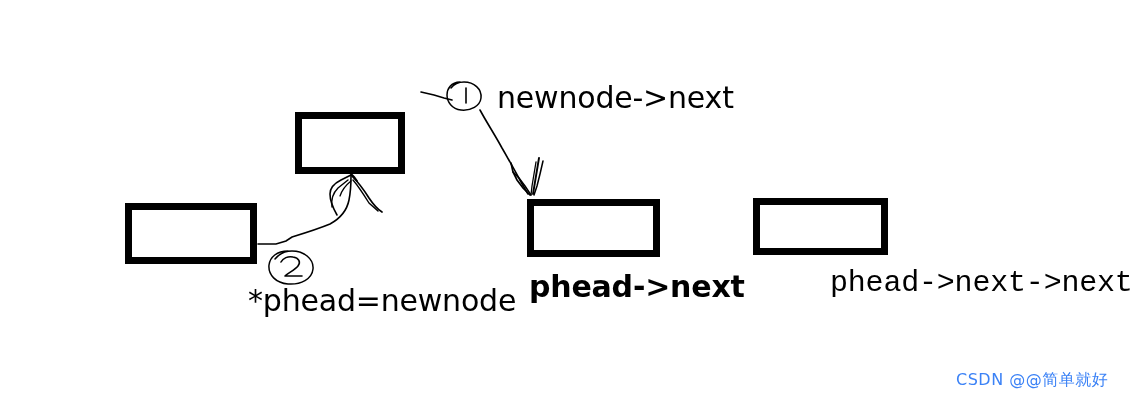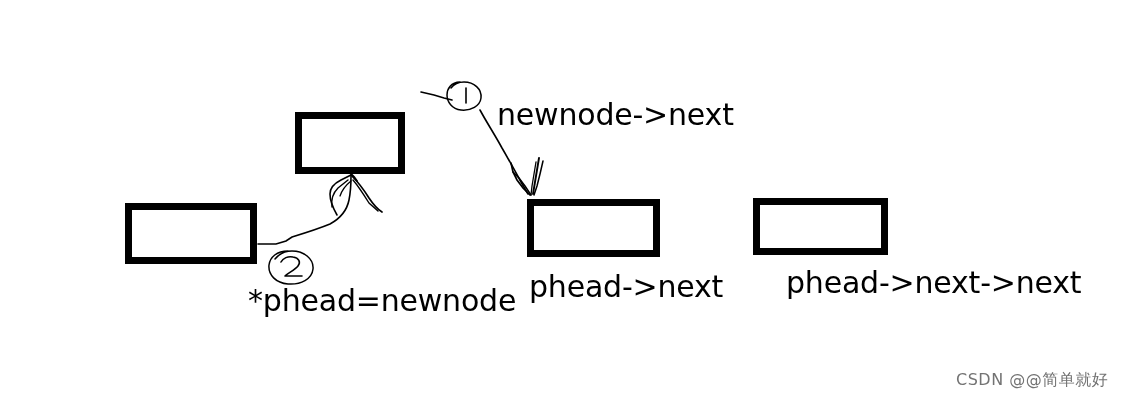--- a/index.html
+++ b/index.html
@@ -33,21 +33,21 @@
   .sketch-layer {
     position: absolute;
     left: 0;
     top: 0;
     width: 1133px;
     height: 404px;
     pointer-events: none;
   }
   .watermark {
     position: absolute;
-    color: #737373;
+    color: #3b82f6;
     font-family: "DejaVu Sans", sans-serif;
     font-size: 16px;
     white-space: nowrap;
     letter-spacing: 0.5px;
     text-align: center;
   }
 </style>
 </head>
 <body>
 
@@ -56,25 +56,25 @@
   <div class="node-box" style="left:125px; top:203px; width:132px; height:61px;"></div>
 
   <div class="node-box" style="left:295px; top:112px; width:110px; height:62px;"></div>
 
   <div class="node-box" style="left:527px; top:199px; width:133px; height:58px;"></div>
 
   <div class="node-box" style="left:753px; top:198px; width:135px; height:57px;"></div>
 
 
 
-  <div class="label" style="left:497px; top:83px;margin-top:17px;">newnode-&gt;next</div>
+  <div class="label" style="left:497px; top:83px;">newnode-&gt;next</div>
 
-  <div class="label" style="left:529px; top:272px;">phead-&gt;next</div>
+  <div class="label" style="left:529px; top:272px;font-weight:bold;">phead-&gt;next</div>
 
-  <div class="label" style="left:786px; top:268px;">phead-&gt;next-&gt;next</div>
+  <div class="label" style="left:830px; top:268px;font-family:Liberation Mono, monospace;">phead-&gt;next-&gt;next</div>
 
   <div class="label" style="left:248px; top:286px;text-align:right;">*phead=newnode</div>
 
   <svg class="sketch-layer" viewBox="0 0 1133 404" xmlns="http://www.w3.org/2000/svg">
 
     <g>
       <path d="M 421,92 L 434,95 L 444,98 L 452,100" fill="none" stroke="#000000" stroke-width="1.6" stroke-linecap="round"></path>
       <path d="M 480,110 C 487,123 495,135 502,148
                C 509,160 515,171 521,182 L 528,194" fill="none" stroke="#000000" stroke-width="1.6" stroke-linecap="round"></path>
 

